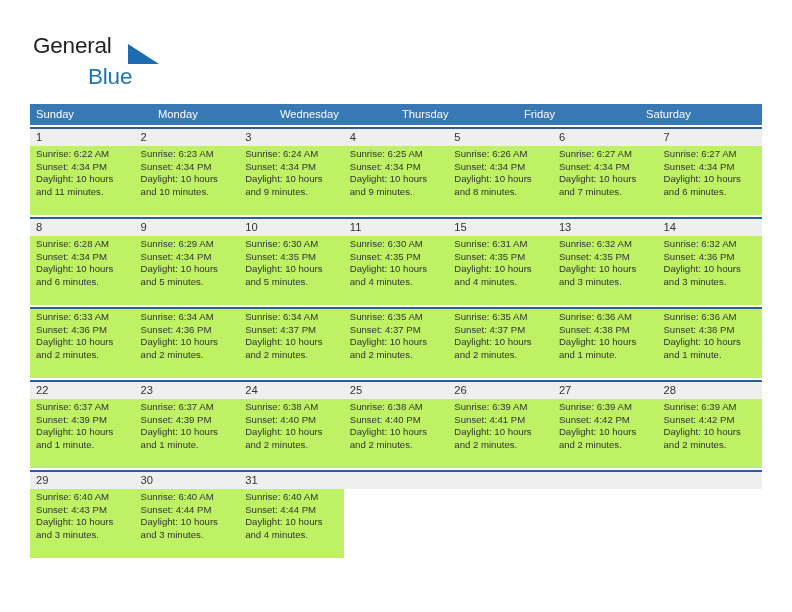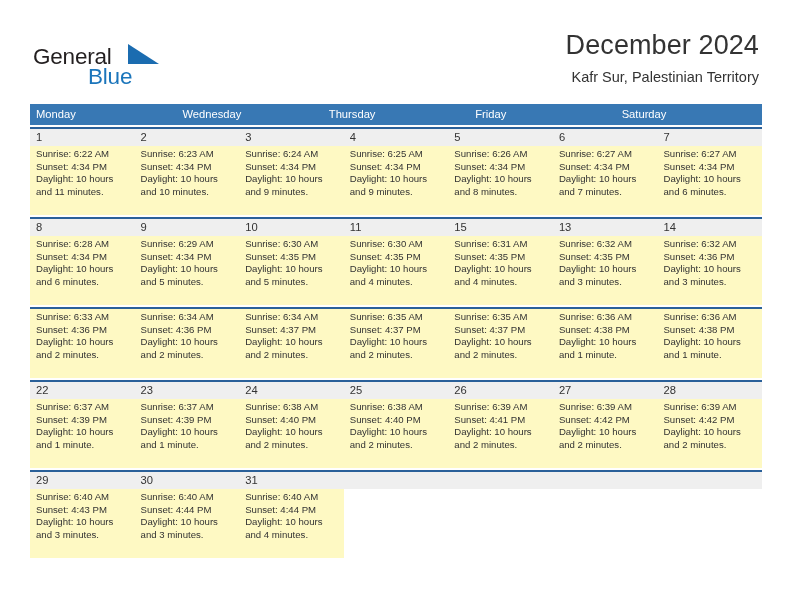--- a/index.html
+++ b/index.html
@@ -30,21 +30,21 @@
 
   .brand {
     position: absolute;
     left: 33px;
     top: 33px;
     width: 180px;
     height: 56px;
   }
   .brand-general {
     position: absolute;
-    left: 0; top: 11px;
+    left: 0; top: 0;
     font-size: 22.5px;
     letter-spacing: -0.2px;
     color: #231f20;
     font-family: "Liberation Sans", sans-serif;
   }
   .brand-blue {
     position: absolute;
     left: 55px; top: 31px;
     font-size: 22.5px;
     letter-spacing: -0.2px;
@@ -128,21 +128,21 @@
 
   .week-details {
     display: flex;
     width: 732px;
     height: 69px;
     background: #ffffff;
   }
   .daycell {
     flex: 1 1 0;
     padding: 2px 5px 0 6px;
-    background: #fef9c3;
+    background: #bef264;
   }
   .dayline {
     font-size: 9.6px;
     line-height: 12.5px;
     color: #333333;
     white-space: nowrap;
   }
   .daycell.empty { background: #ffffff; }
 </style>
 </head>
@@ -151,30 +151,27 @@
 <div class="page">
 
   <div class="header">
 
     <div class="brand">
       <span class="brand-general">General</span>
       <span class="brand-triangle"></span>
       <span class="brand-blue">Blue</span>
     </div>
 
-    <div class="title-block">
-      <div class="cal-title">December 2024</div>
-      <div class="cal-subtitle">Kafr Sur, Palestinian Territory</div>
-    </div>
 
   </div>
 
   <div class="calendar">
 
     <div class="weekdays">
+      <div class="weekday">Sunday</div>
       <div class="weekday">Monday</div>
       <div class="weekday">Wednesday</div>
       <div class="weekday">Thursday</div>
       <div class="weekday">Friday</div>
       <div class="weekday">Saturday</div>
     </div>
 
     <div class="week">
       <div class="week-daynums">
         <div class="daynum">1</div>

